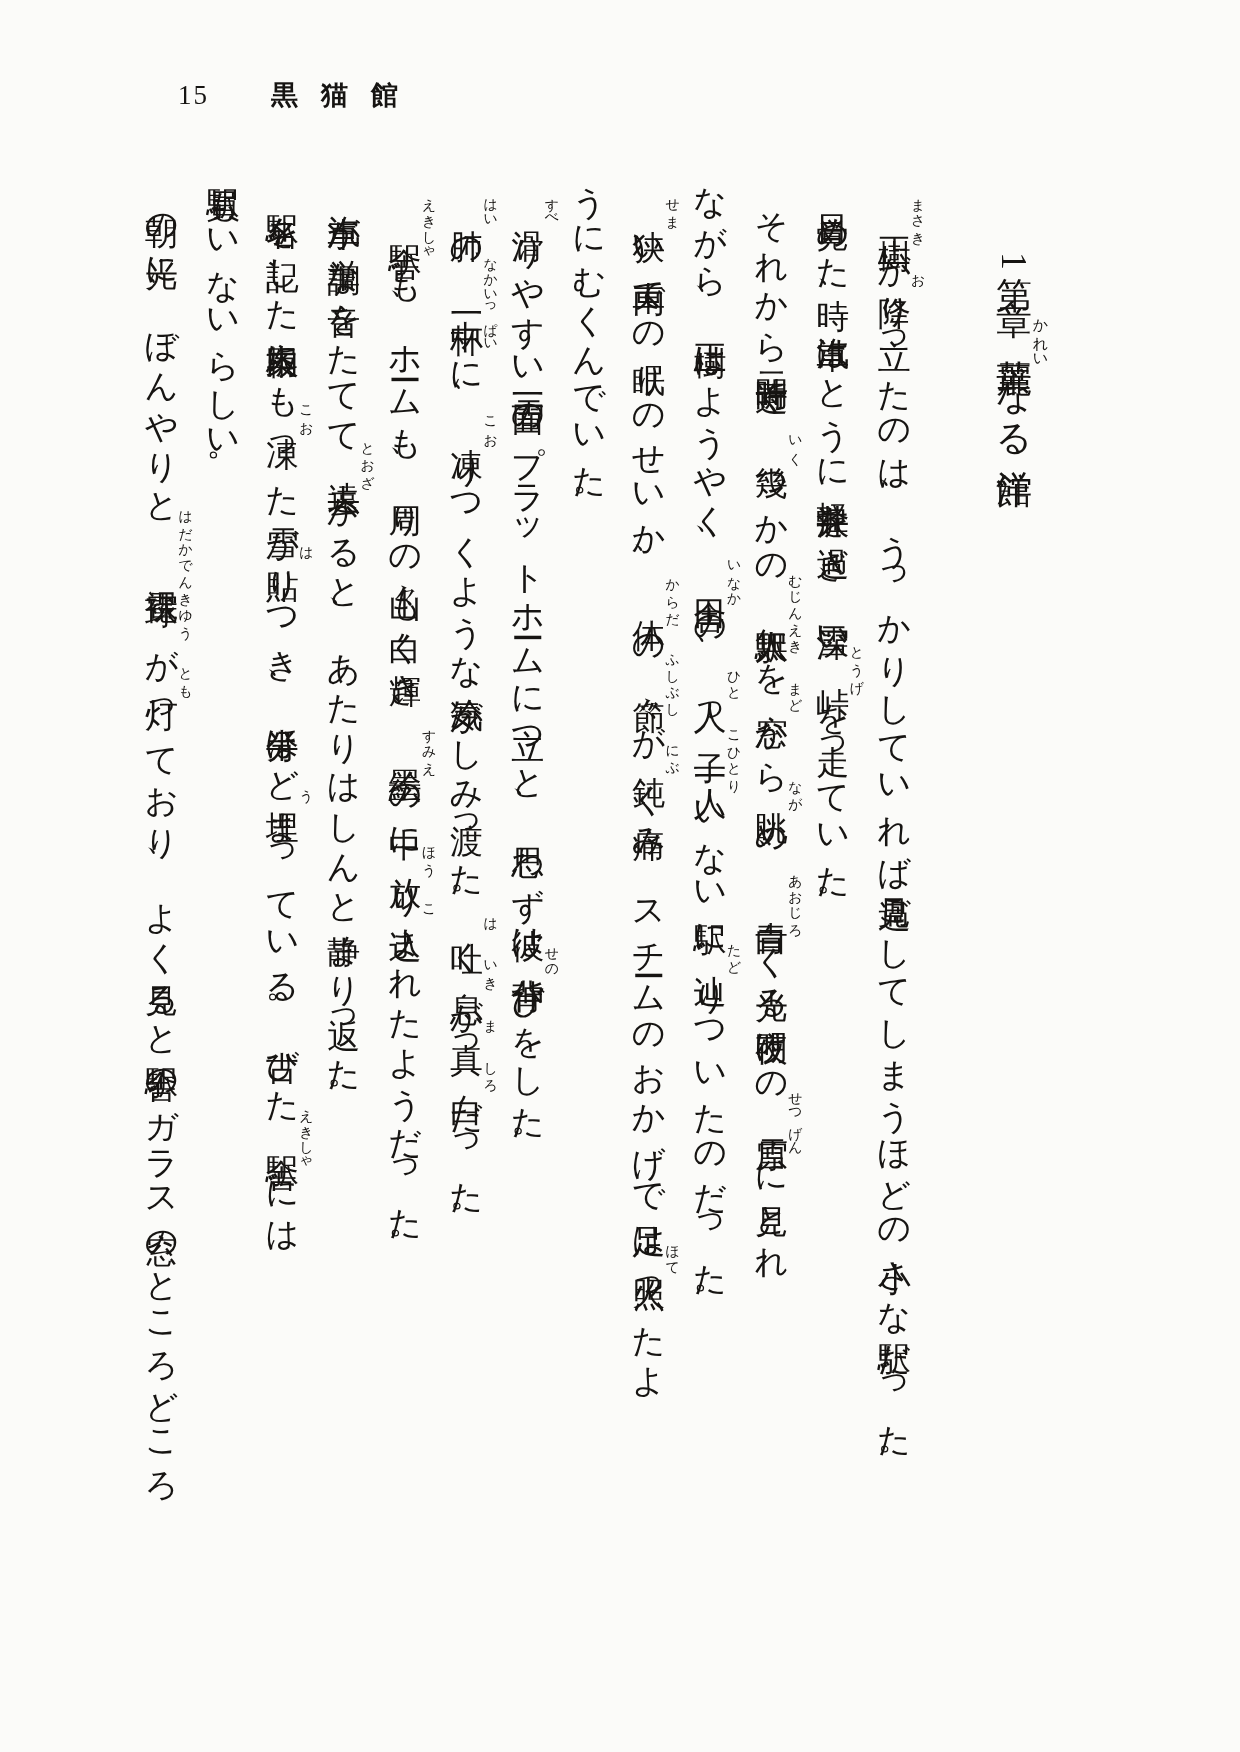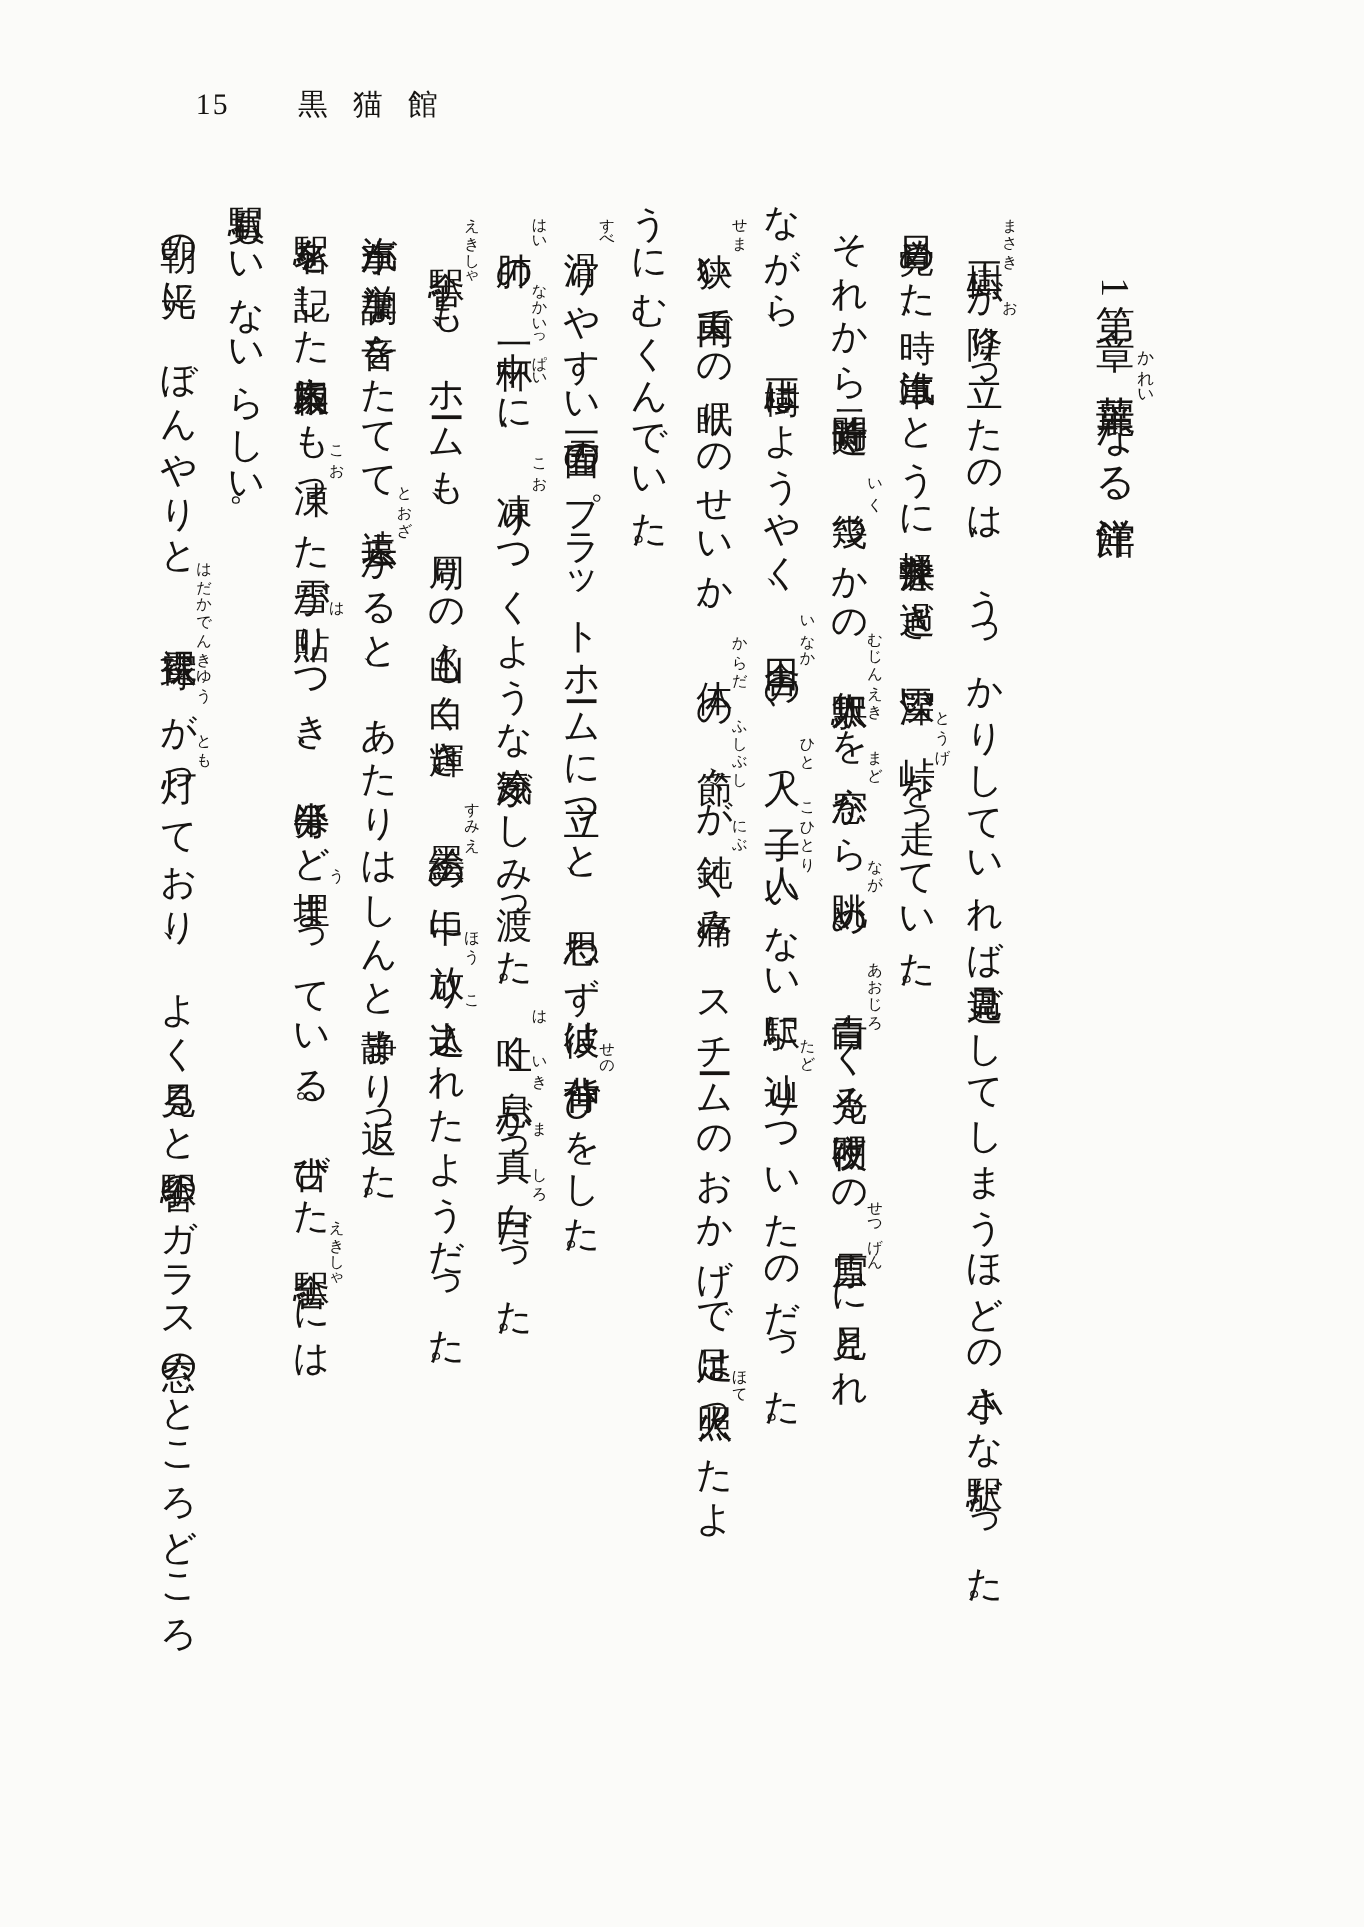--- a/index.html
+++ b/index.html
@@ -12,21 +12,21 @@
     color:#161412;
   }
   .page{position:absolute;inset:0;}
   
   .header{
     position:absolute;left:178px;top:82px;
     font-size:27px;line-height:1;
     display:flex;align-items:flex-end;
   }
   .pagenum{letter-spacing:2px;}
-  .running{margin-left:62px;letter-spacing:23px;}
+  .running{margin-left:62px;letter-spacing:23px;font-weight:bold;}
   
   .content{
     position:absolute;top:163px;right:192px;
     height:1418px;
     writing-mode:vertical-rl;
     -webkit-writing-mode:vertical-rl;
     font-size:33px;
     line-height:1.8;
     letter-spacing:2.3px;
     text-orientation:mixed;

